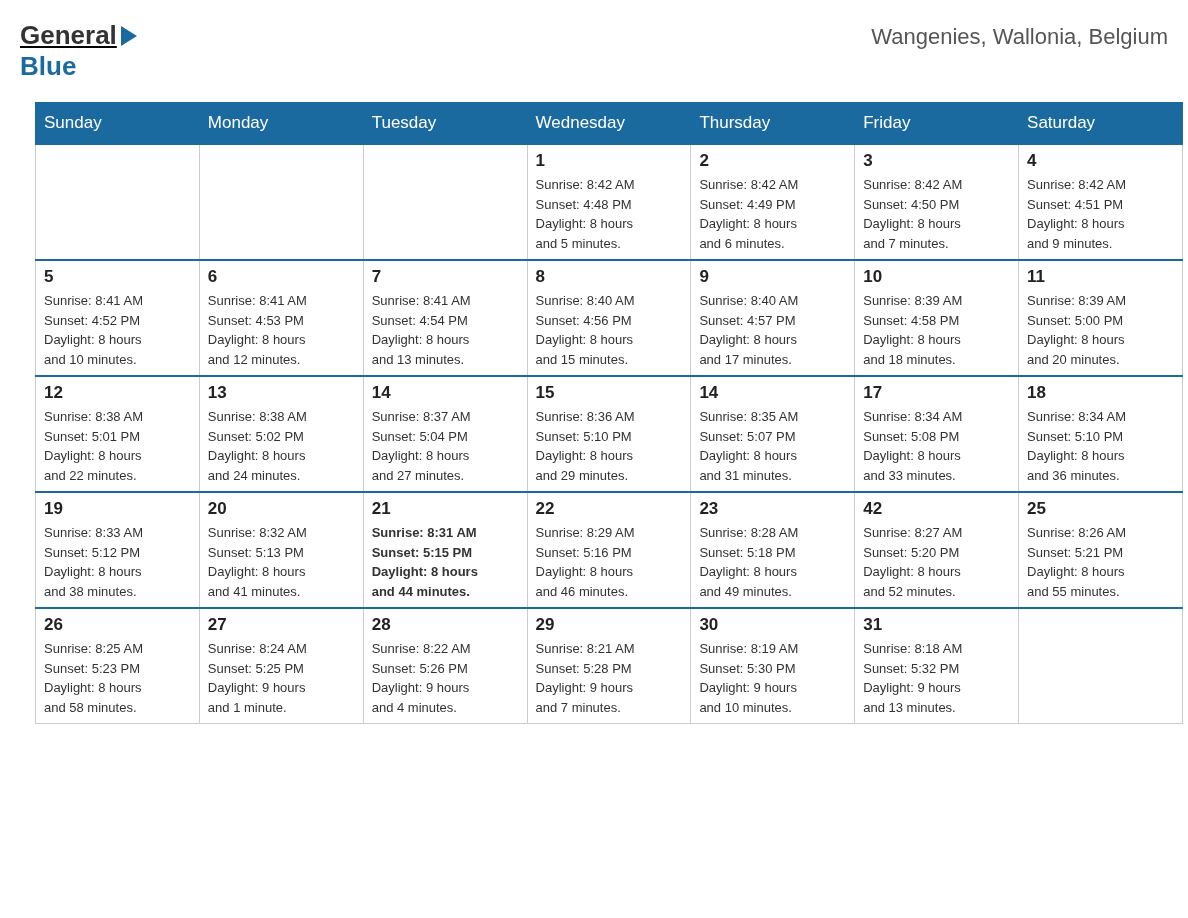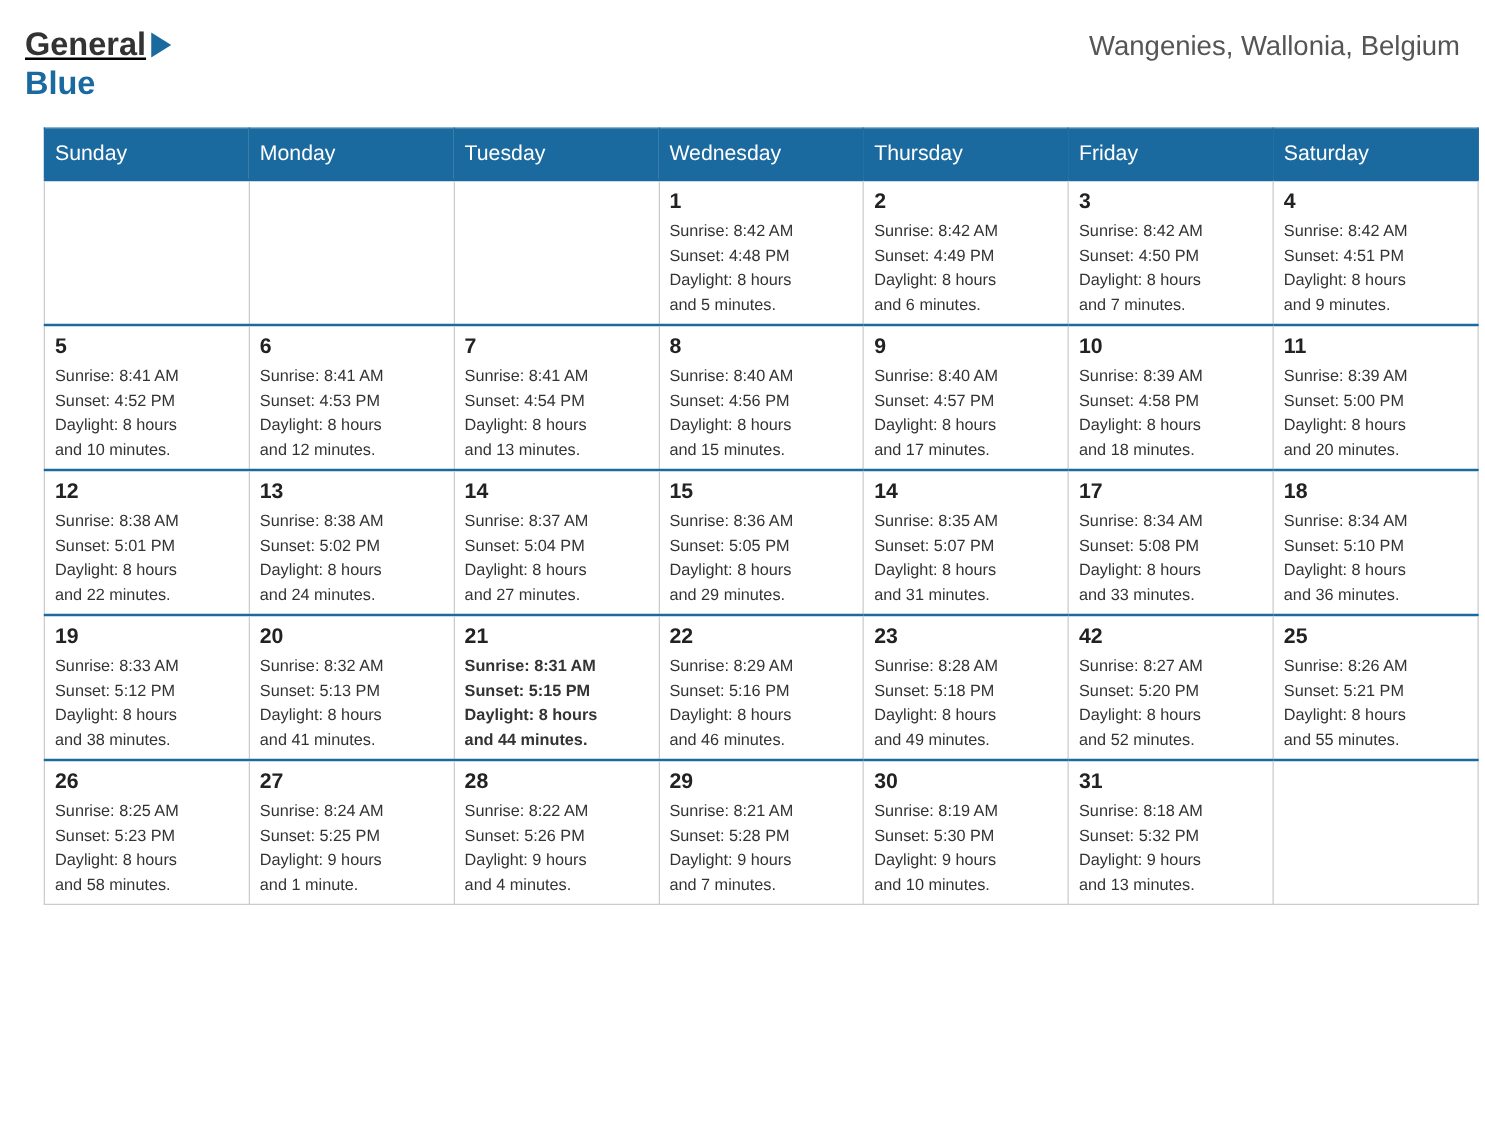--- a/index.html
+++ b/index.html
@@ -229,21 +229,21 @@
         <td>
           <div class="day-number">14</div>
           <div class="day-info" style="white-space: pre-line;">Sunrise: 8:37 AM
 Sunset: 5:04 PM
 Daylight: 8 hours
 and 27 minutes.</div>
         </td>
         <td>
           <div class="day-number">15</div>
           <div class="day-info" style="white-space: pre-line;">Sunrise: 8:36 AM
-Sunset: 5:05 PM
+Sunset: 5:10 PM
 Daylight: 8 hours
 and 29 minutes.</div>
         </td>
         <td>
           <div class="day-number">14</div>
           <div class="day-info" style="white-space: pre-line;">Sunrise: 8:35 AM
 Sunset: 5:07 PM
 Daylight: 8 hours
 and 31 minutes.</div>
         </td>

